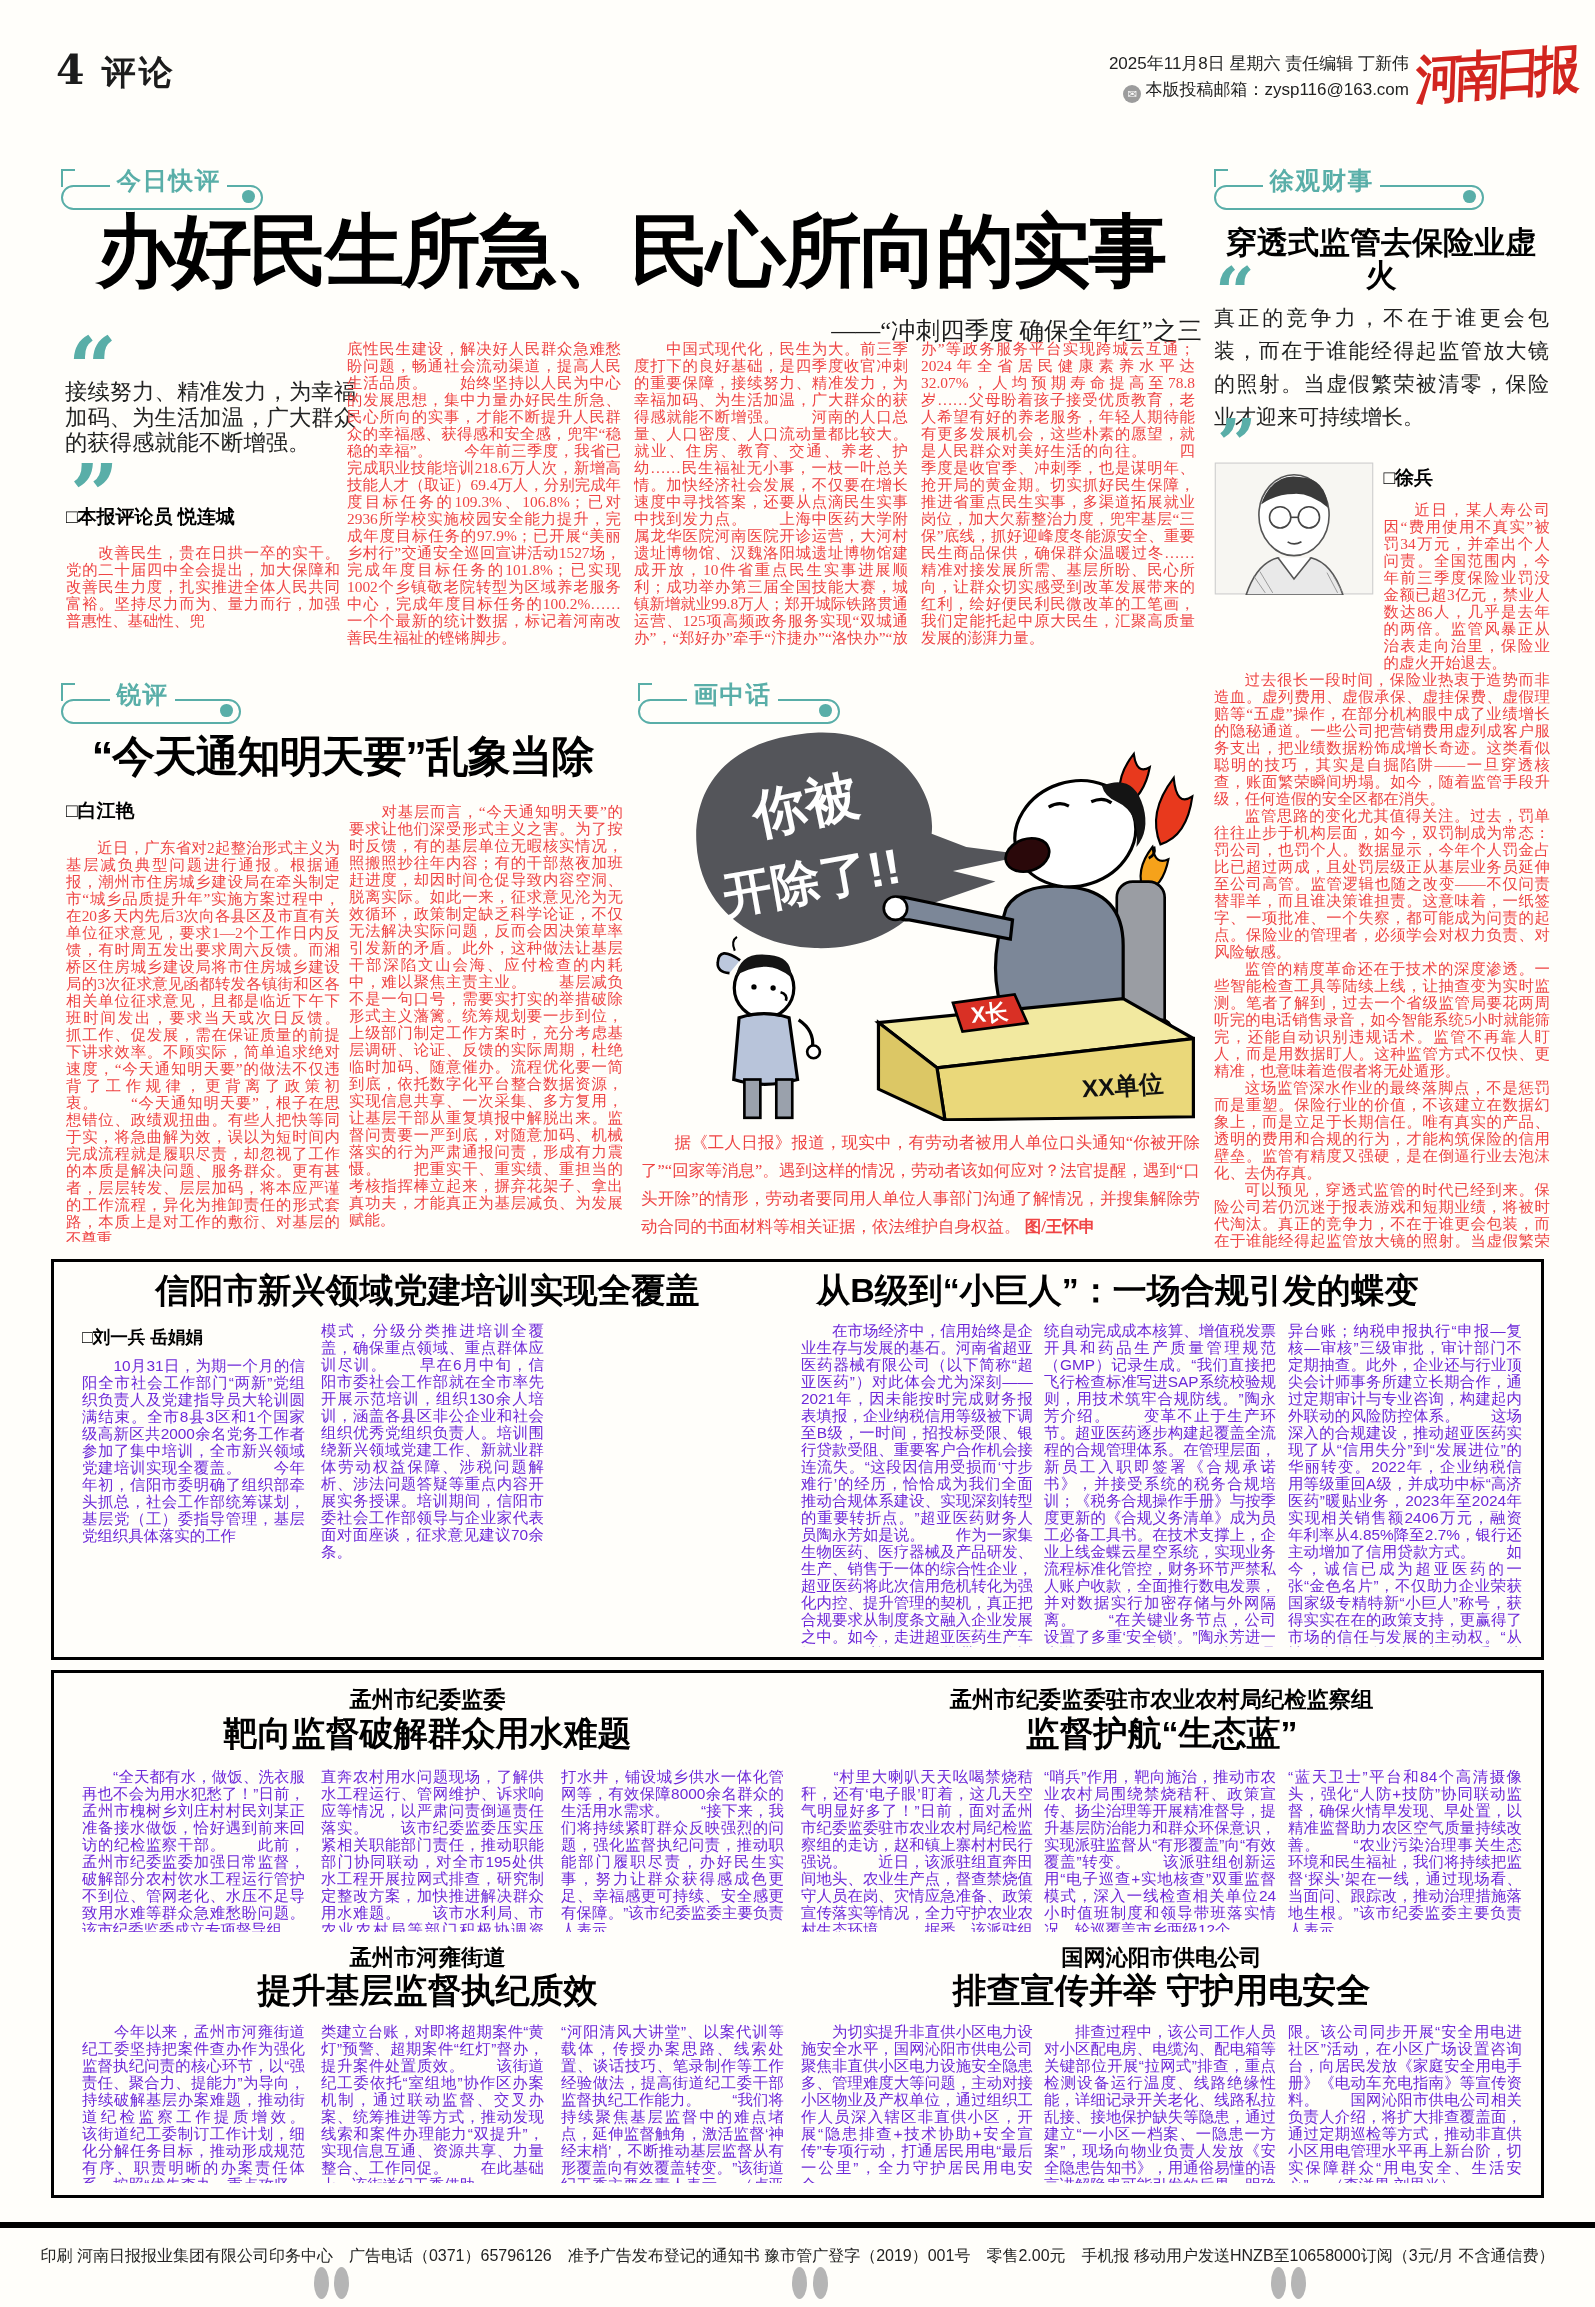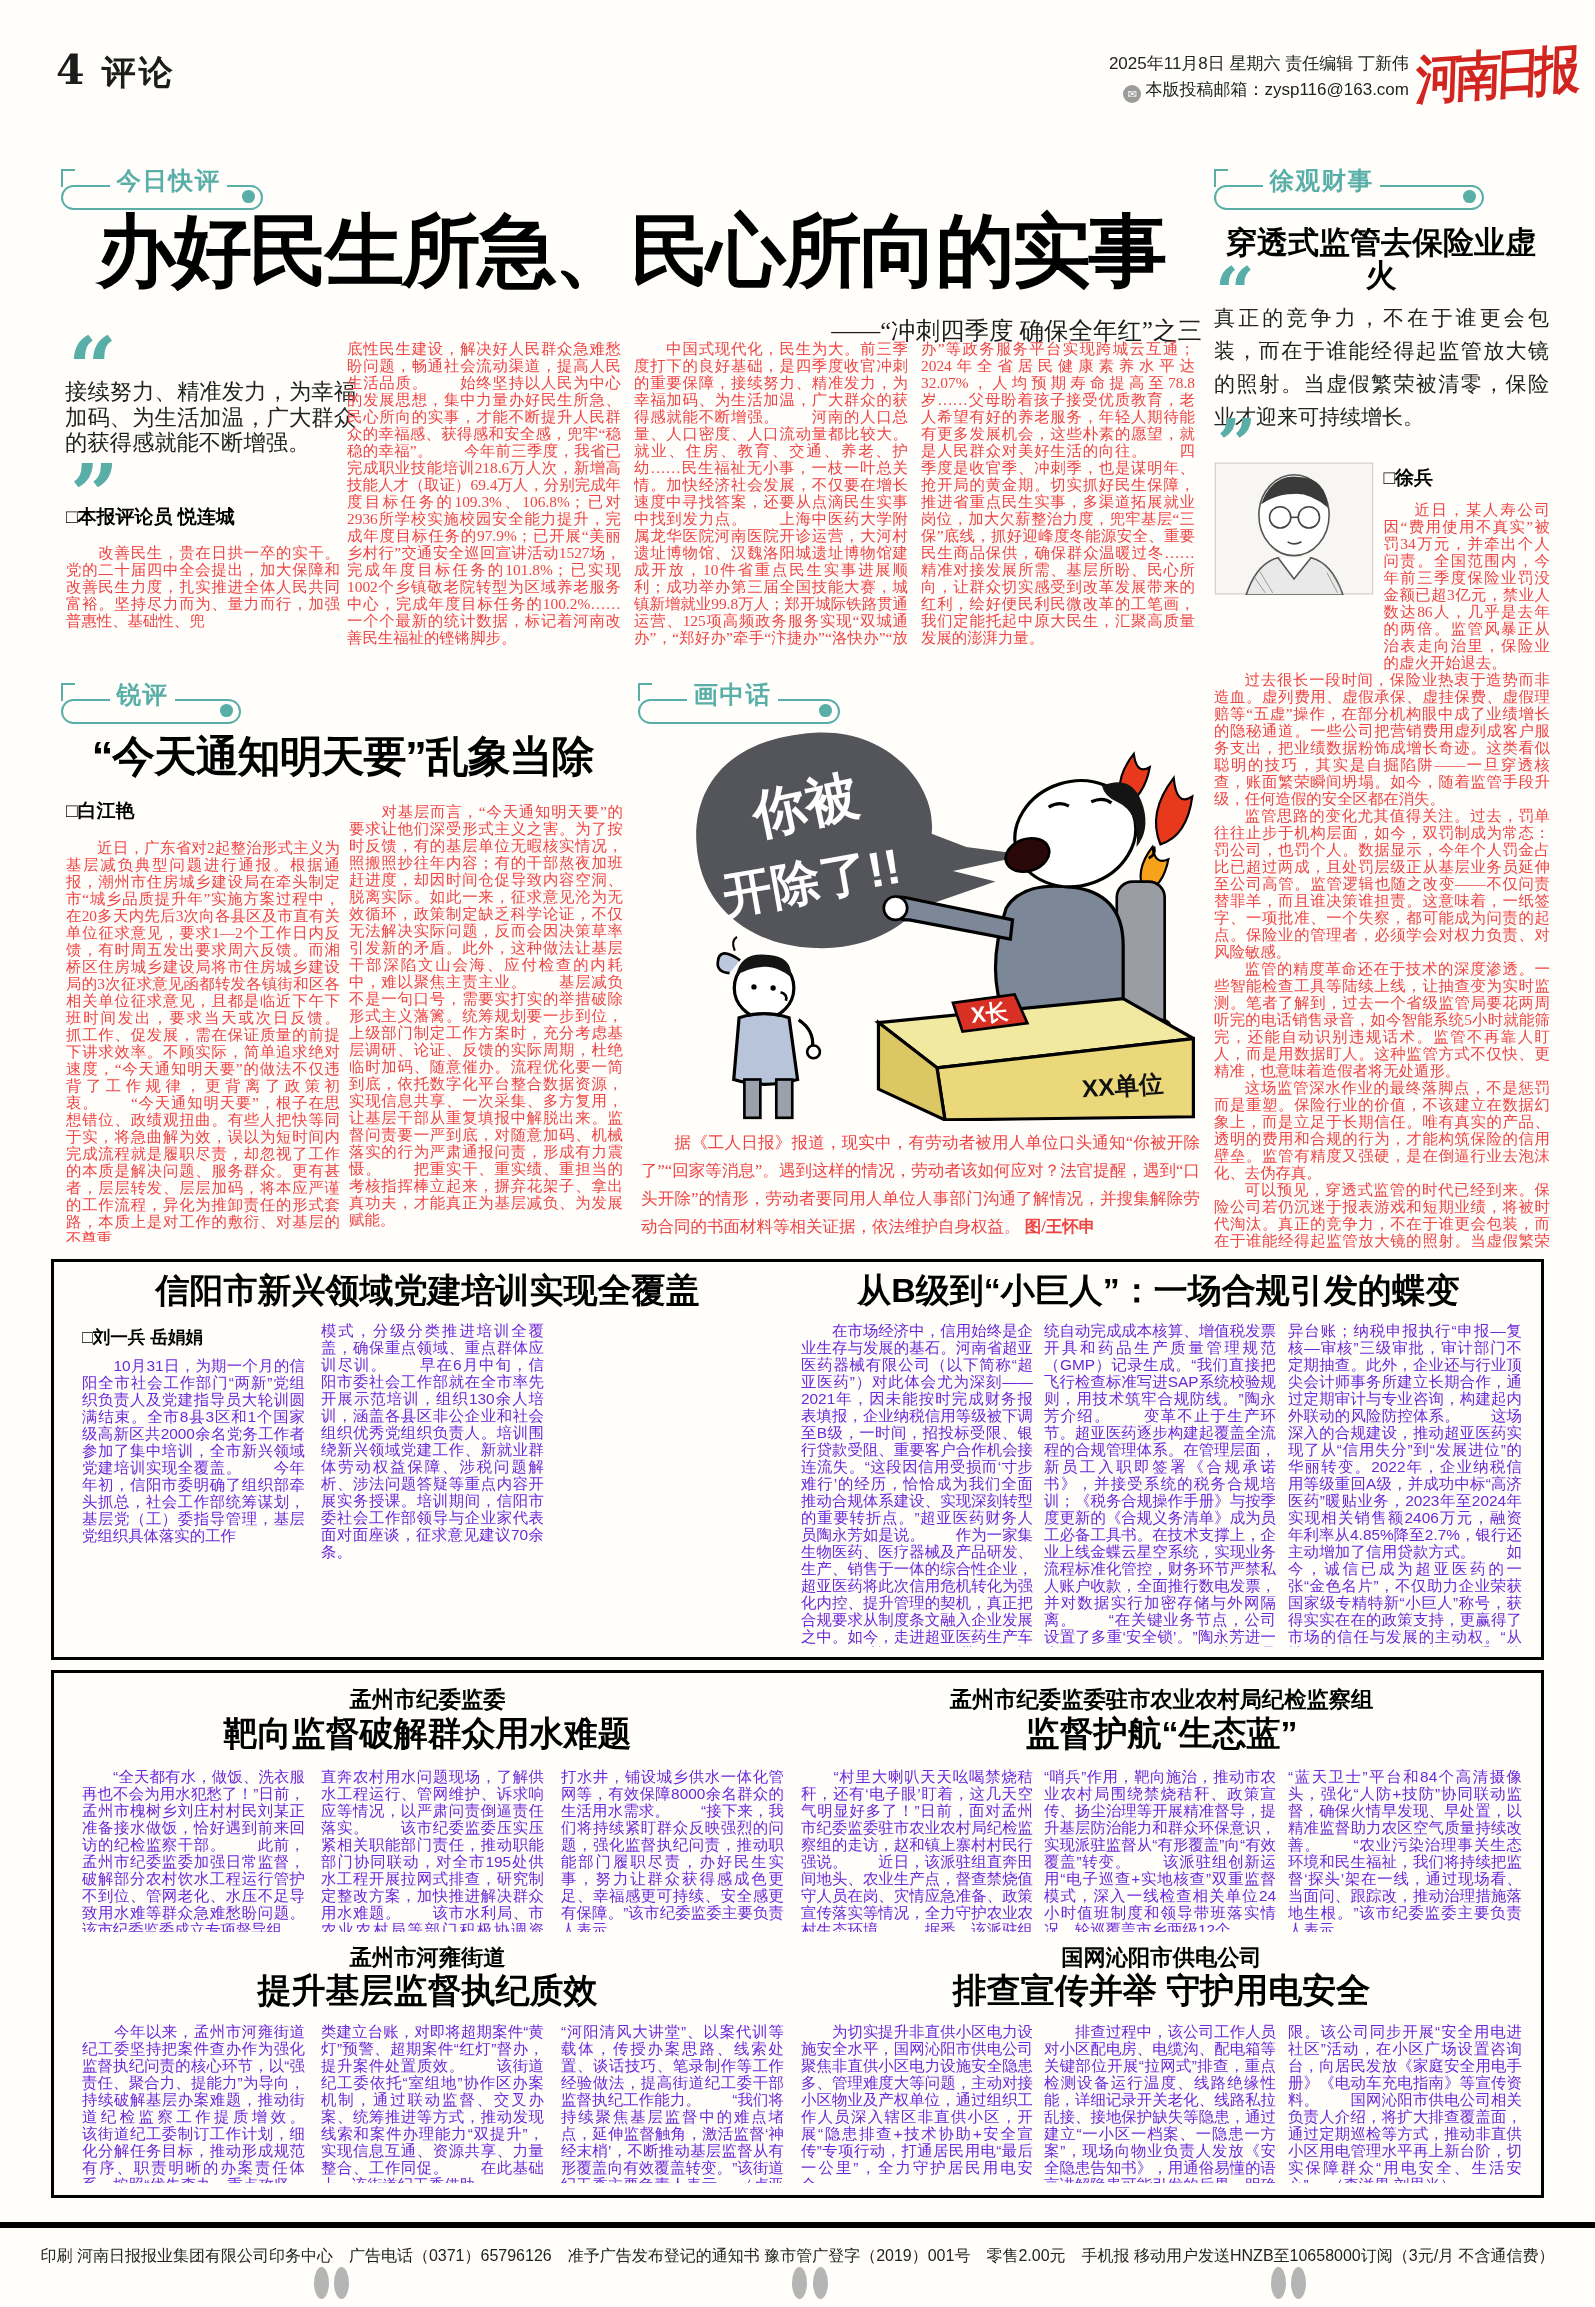--- a/index.html
+++ b/index.html
@@ -184,21 +184,21 @@
     <span>　　据《工人日报》报道，现实中，有劳动者被用人单位口头通知“你被开除了”“回家等消息”。遇到这样的情况，劳动者该如何应对？法官提醒，遇到“口头开除”的情形，劳动者要同用人单位人事部门沟通了解情况，并搜集解除劳动合同的书面材料等相关证据，依法维护自身权益。</span>
     <b>图/王怀申</b>
   </div>
 
   <div class="frame" style="left:51px;top:1259px;width:1487px;height:395px;"></div>
   <div class="abs hl" style="left:74px;top:1272px;width:707px;font-size:34px;">信阳市新兴领域党建培训实现全覆盖</div>
   <div class="abs byline" style="left:82px;top:1325px;font-size:17.6px;">□刘一兵 岳娟娟</div>
   <div class="abs sansbody" style="left:82px;top:1357px;width:223px;height:290px;">　　10月31日，为期一个月的信阳全市社会工作部门“两新”党组织负责人及党建指导员大轮训圆满结束。全市8县3区和1个国家级高新区共2000余名党务工作者参加了集中培训，全市新兴领域党建培训实现全覆盖。　　今年年初，信阳市委明确了组织部牵头抓总，社会工作部统筹谋划，基层党（工）委指导管理，基层党组织具体落实的工作</div>
   <div class="abs sansbody" style="left:321px;top:1322px;width:223px;height:325px;">模式，分级分类推进培训全覆盖，确保重点领域、重点群体应训尽训。　　早在6月中旬，信阳市委社会工作部就在全市率先开展示范培训，组织130余人培训，涵盖各县区非公企业和社会组织优秀党组织负责人。培训围绕新兴领域党建工作、新就业群体劳动权益保障、涉税问题解析、涉法问题答疑等重点内容开展实务授课。培训期间，信阳市委社会工作部领导与企业家代表面对面座谈，征求意见建议70余条。</div>
 
-  <div class="abs hl" style="left:797px;top:1272px;width:723px;font-size:34px;">从B级到“小巨人”：一场合规引发的蝶变</div>
+  <div class="abs hl" style="left:756px;top:1272px;width:723px;font-size:34px;">从B级到“小巨人”：一场合规引发的蝶变</div>
   <div class="abs sansbody" style="left:801px;top:1322px;width:232px;height:325px;">　　在市场经济中，信用始终是企业生存与发展的基石。河南省超亚医药器械有限公司（以下简称“超亚医药”）对此体会尤为深刻——2021年，因未能按时完成财务报表填报，企业纳税信用等级被下调至B级，一时间，招投标受限、银行贷款受阻、重要客户合作机会接连流失。“这段因信用受损而‘寸步难行’的经历，恰恰成为我们全面推动合规体系建设、实现深刻转型的重要转折点。”超亚医药财务人员陶永芳如是说。　　作为一家集生物医药、医疗器械及产品研发、生产、销售于一体的综合性企业，超亚医药将此次信用危机转化为强化内控、提升管理的契机，真正把合规要求从制度条文融入企业发展之中。如今，走进超亚医药生产车间，两条并行的“传输带”平稳运转：一条输送实体产品，另一条则实时同步数据流。产品下线的瞬间，“数据三同步”系</div>
   <div class="abs sansbody" style="left:1044px;top:1322px;width:232px;height:325px;">统自动完成成本核算、增值税发票开具和药品生产质量管理规范（GMP）记录生成。“我们直接把飞行检查标准写进SAP系统校验规则，用技术筑牢合规防线。”陶永芳介绍。　　变革不止于生产环节。超亚医药逐步构建起覆盖全流程的合规管理体系。在管理层面，新员工入职即签署《合规承诺书》，并接受系统的税务合规培训；《税务合规操作手册》与按季度更新的《合规义务清单》成为员工必备工具书。在技术支撑上，企业上线金蝶云星空系统，实现业务流程标准化管控，财务环节严禁私人账户收款，全面推行数电发票，并对数据实行加密存储与外网隔离。　　“在关键业务节点，公司设置了多重‘安全锁’。”陶永芳进一步说明，合同签订前须经财务人员合规性审查，并同步签订《反商业贿赂协议》；财务入账环节确保业务内容与税务逻辑匹配，严格登记税会差</div>
   <div class="abs sansbody" style="left:1288px;top:1322px;width:234px;height:325px;">
     <span>异台账；纳税申报执行“申报—复核—审核”三级审批，审计部门不定期抽查。此外，企业还与行业顶尖会计师事务所建立长期合作，通过定期审计与专业咨询，构建起内外联动的风险防控体系。　　这场深入的合规建设，推动超亚医药实现了从“信用失分”到“发展进位”的华丽转变。2022年，企业纳税信用等级重回A级，并成功中标“高济医药”暖贴业务，2023年至2024年实现相关销售额2406万元，融资年利率从4.85%降至2.7%，银行还主动增加了信用贷款方式。　　如今，诚信已成为超亚医药的一张“金色名片”，不仅助力企业荣获国家级专精特新“小巨人”称号，获得实实在在的政策支持，更赢得了市场的信任与发展的主动权。“从被动应对监管到主动构建体系，从规避风险到以合规创造价值，我们深切体会到：合规，就是企业最大的竞争力。”陶永芳表示。</span>
     
   </div>
 
   <div class="frame" style="left:51px;top:1670px;width:1487px;height:522px;"></div>
 
   <div class="abs kicker" style="left:74px;top:1685px;width:707px;font-size:22.3px;">孟州市纪委监委</div>

